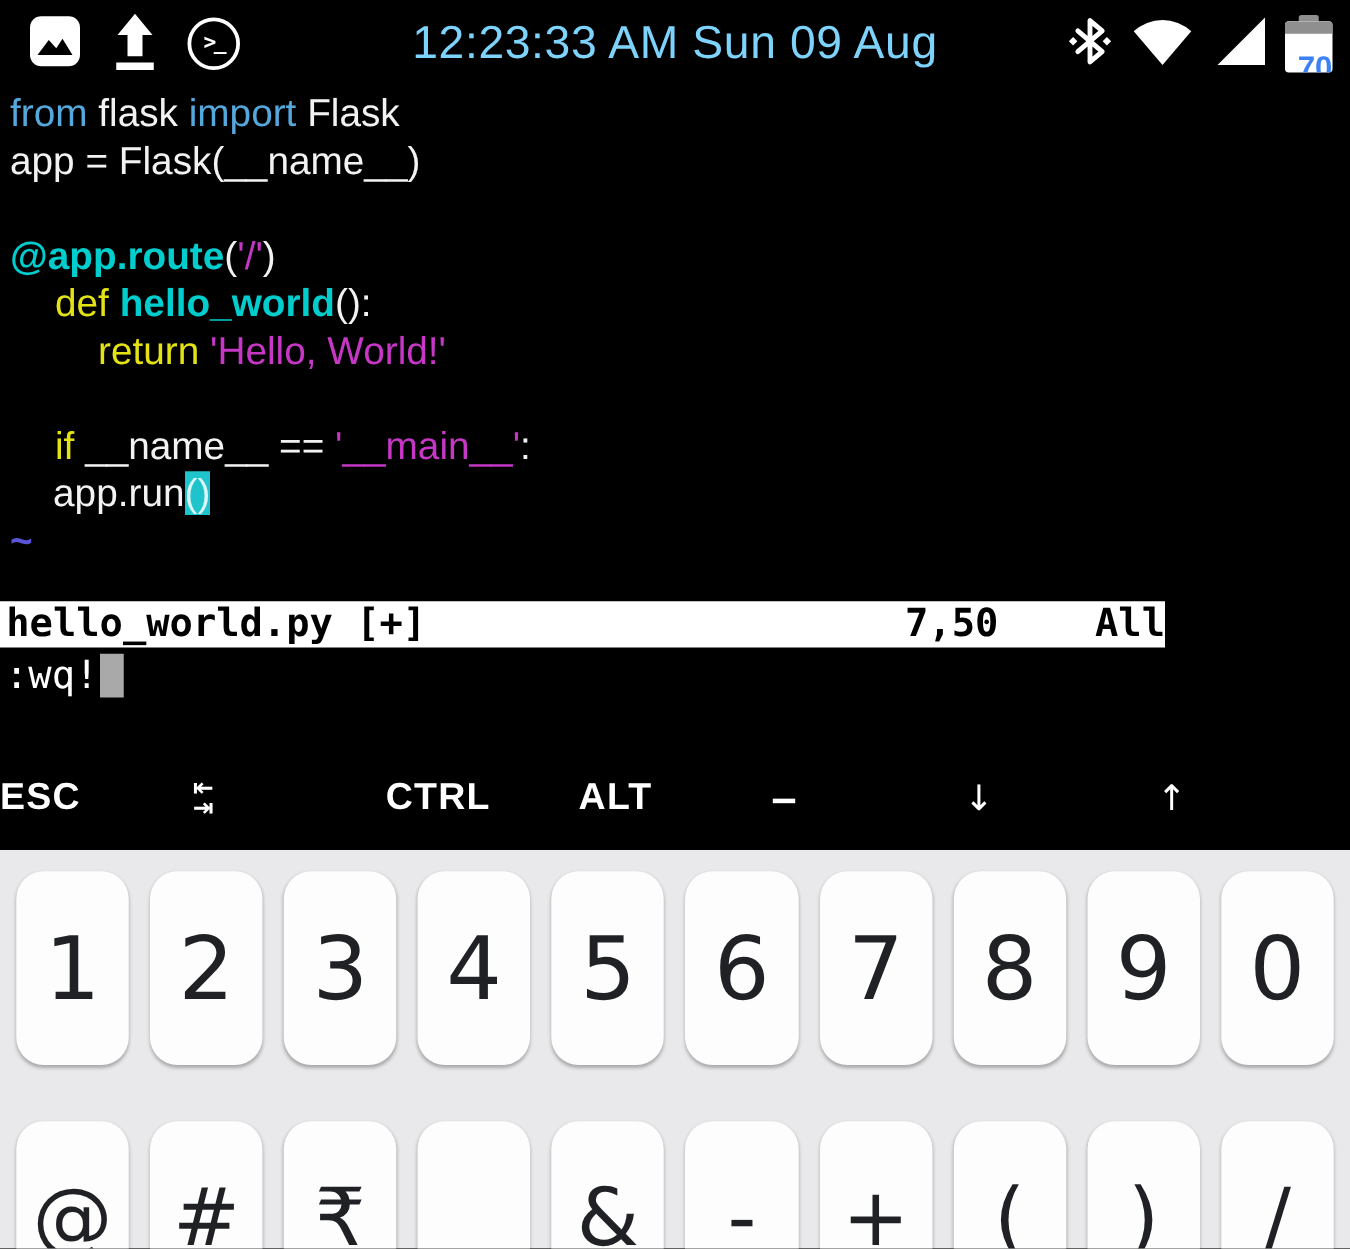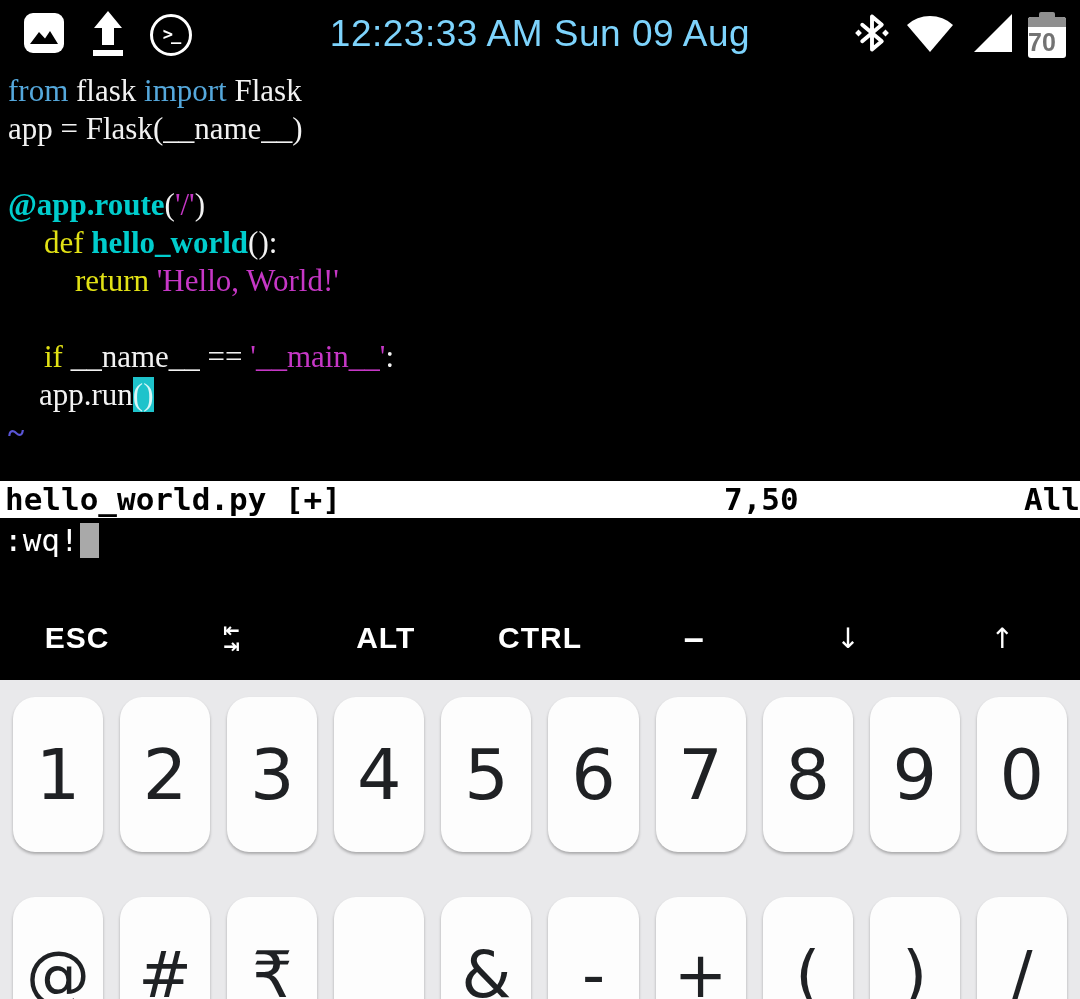--- a/index.html
+++ b/index.html
@@ -12,50 +12,50 @@
   .sb-right{position:absolute;right:14px;top:10px;display:flex;align-items:center;gap:14px;height:50px;}
   .sb-time{position:absolute;left:50%;transform:translateX(-50%);top:13px;color:#7dd3fc;
            font-size:37px;font-weight:400;white-space:nowrap;letter-spacing:0.5px;}
   .term-notif{width:42px;height:42px;border:3px solid #fff;border-radius:50%;box-sizing:border-box;
               color:#fff;font-family:"DejaVu Sans Mono",monospace;font-size:17px;font-weight:bold;
               display:flex;align-items:center;justify-content:center;letter-spacing:-2px;padding-bottom:3px;}
   .battery{position:relative;width:38px;height:46px;}
   .battery .cap{position:absolute;top:0;left:11px;width:16px;height:6px;background:#8f8f8f;border-radius:2px 2px 0 0;}
   .battery .body{position:absolute;top:5px;left:0;width:38px;height:41px;background:#fff;border-radius:3px;overflow:hidden;}
   .battery .fillgap{position:absolute;top:0;left:0;width:100%;height:10px;background:#8f8f8f;}
-  .battery .pct{position:absolute;top:12px;left:0;width:100%;text-align:left;
-                font-size:25px;font-weight:bold;color:#737373;line-height:26px;}
+  .battery .pct{position:absolute;top:24px;left:0;width:100%;text-align:right;
+                font-size:25px;font-weight:bold;color:#3b82f6;line-height:26px;}
 
   
   .terminal{position:absolute;top:72px;left:8px;width:1064px;
-            font-family:Liberation Serif, serif;font-size:31px;line-height:38px;
+            font-family:Liberation Sans, sans-serif;font-size:31px;line-height:38px;
             color:var(--term_fg);white-space:pre;}
   .terminal .line{min-height:38px;}
   .c-fg{color:var(--term_fg);}
   .c-kw{color:var(--keyword_blue);}
   .c-fn{color:var(--builtin_cyan);font-weight:bold;}
   .c-st{color:var(--statement_yellow);margin-left:36px;}
   .c-str{color:var(--string_magenta);}
   .c-tilde{color:var(--tilde_blue);font-weight:bold;}
   .c-cur{background:var(--cursor_cyan);color:#d8f6f7;}
 
   
-  .vim-statusline{position:absolute;top:481px;left:0;width:1080px;height:37px;
+  .vim-statusline{position:absolute;top:481px;left:0;width:932px;height:37px;
                   background:var(--statusline_bg);color:var(--statusline_fg);
                   font-family:"DejaVu Sans Mono",monospace;font-size:31px;font-weight:bold;line-height:37px;}
   .vs-file{position:absolute;left:5px;top:0;}
   .vs-ruler{position:absolute;left:724px;top:0;}
   .vs-scroll{position:absolute;right:0;top:0;}
   .vim-cmdline{position:absolute;top:521px;left:4px;height:38px;display:flex;align-items:center;
                font-family:"DejaVu Sans Mono",monospace;font-size:31px;color:#fff;}
   .cmd-cursor{display:inline-block;width:19px;height:35px;background:var(--cmd_cursor_gray);margin-left:1px;}
 
   
   .extra-keys{position:absolute;top:598px;left:0;width:1080px;height:80px;display:flex;}
-  .xkey{flex:1;display:flex;align-items:center;justify-content:center;color:#fff;cursor:pointer;}
+  .xkey{flex:1;display:flex;align-items:center;color:#fff;cursor:pointer;}
   .xkey .lbl{font-size:30px;font-weight:bold;letter-spacing:1px;}
   .xkey .lbl.dash{font-size:36px;}
   .xkey .lbl.arrow{font-family:"DejaVu Sans",sans-serif;font-weight:400;font-size:28px;}
   .tabglyph{display:flex;flex-direction:column;align-items:center;line-height:16px;
             font-family:"DejaVu Sans",sans-serif;font-size:20px;font-weight:bold;}
 
   
   .keyboard{position:absolute;top:680px;left:0;width:1080px;height:319px;background:var(--keyboard_bg);overflow:hidden;}
   .kb-row{display:flex;gap:17px;padding:0 13px;}
   .kb-row.r1{margin-top:17px;}
@@ -137,24 +137,24 @@
       <div class="xkey">
         <span class="lbl">ESC</span>
       </div>
       <div class="xkey">
         <span class="tabglyph">
           <span>⇤</span>
           <span>⇥</span>
         </span>
       </div>
       <div class="xkey">
-        <span class="lbl">ALT</span>
+        <span class="lbl">CTRL</span>
       </div>
       <div class="xkey">
-        <span class="lbl">CTRL</span>
+        <span class="lbl">ALT</span>
       </div>
       <div class="xkey">
         <span class="lbl dash">–</span>
       </div>
       <div class="xkey">
         <span class="lbl arrow">↓</span>
       </div>
       <div class="xkey">
         <span class="lbl arrow">↑</span>
       </div>

